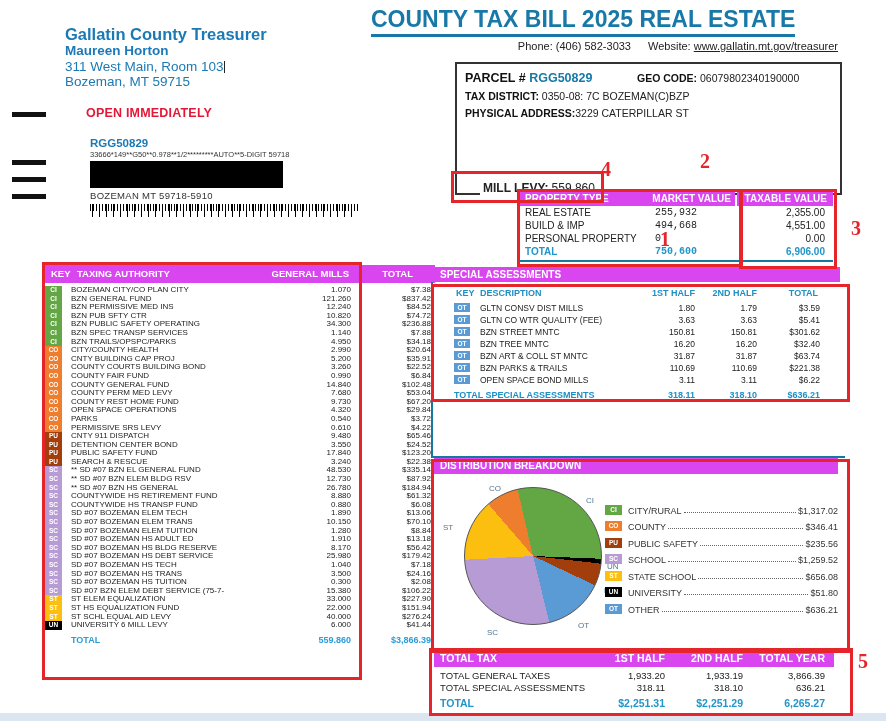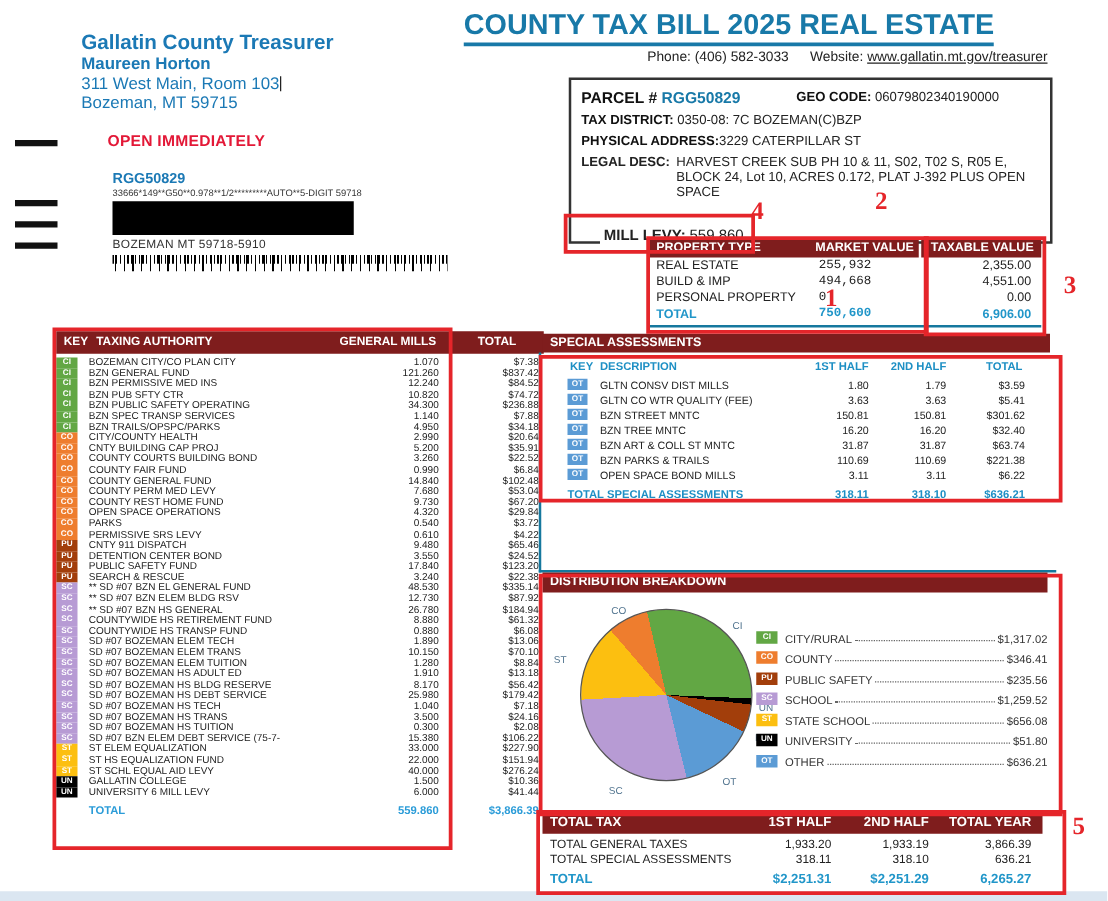--- a/index.html
+++ b/index.html
@@ -40,21 +40,21 @@
   .parcelbox .pnum{color:#1879a8;font-weight:bold;}
   .parcelbox .geo{position:absolute;left:180px;top:8px;font-size:10.5px;}
   .pline{margin-bottom:5px;}
   .legalwrap{display:flex;}
   .legalwrap .ll{width:76px;font-weight:bold;flex:none;}
   .legalwrap .lv{width:282px;line-height:1.15;}
   .mill-levy{position:absolute;left:480px;top:180px;font-size:12px;background:#fff;padding:1px 3px;}
   .mill-levy b{margin-right:3px;}
 
   
-  .tealbar{background:#7f1d1d;color:#fff;font-weight:bold;}
+  .tealbar{background:#d946ef;color:#fff;font-weight:bold;}
 
   
   .proptable{position:absolute;left:520px;top:191px;width:313px;font-size:10px;}
   .prophead{display:flex;height:15px;line-height:15px;font-size:10px;}
   .prophead .h1{width:215px;display:flex;justify-content:space-between;padding:0 4px 0 5px;box-sizing:border-box;}
   .prophead .h2{flex:1;margin-left:2px;text-align:right;padding-right:6px;}
   .prow{display:flex;height:13px;line-height:13px;}
   .prow .c0{flex:1;padding-left:5px;}
   .prow .c1{width:80px;text-align:left;font-family:Liberation Mono, monospace;}
   .prow .c2{width:90px;text-align:right;padding-right:8px;}
@@ -184,24 +184,20 @@
   </div>
 
   <div class="parcelbox">
     <div class="row1">
       <b>PARCEL #</b>
       <span class="pnum">RGG50829</span>
       <span class="geo"><b>GEO CODE:</b> <span>06079802340190000</span></span>
     </div>
     <div class="pline"><b>TAX DISTRICT:</b> <span>0350-08: 7C BOZEMAN(C)BZP</span></div>
     <div class="pline"><b>PHYSICAL ADDRESS:</b><span>3229 CATERPILLAR ST</span></div>
-    <div class="legalwrap">
-      <span class="ll">LEGAL DESC:</span>
-      <span class="lv">HARVEST CREEK SUB PH 10 &amp; 11, S02, T02 S, R05 E, BLOCK 24, Lot 10, ACRES 0.172, PLAT J-392 PLUS OPEN SPACE</span>
-    </div>
   </div>
   <div class="mill-levy">
     <b>MILL LEVY:</b><span>559.860</span>
   </div>
 
   <div class="proptable">
     <div class="prophead">
       <div class="h1 tealbar">
         <span>PROPERTY TYPE</span>
         <span>MARKET VALUE</span>
@@ -510,26 +506,20 @@
     <span class="tt">$151.94</span>
   </div>
 
   <div class="tx-row">
     <span class="badge" style="background: rgb(252, 191, 16);">ST</span>
     <span class="nm">ST SCHL EQUAL AID LEVY</span>
     <span class="ml">40.000</span>
     <span class="tt">$276.24</span>
   </div>
 
-  <div class="tx-row">
-    <span class="badge" style="background: rgb(0, 0, 0);">UN</span>
-    <span class="nm">GALLATIN COLLEGE</span>
-    <span class="ml">1.500</span>
-    <span class="tt">$10.36</span>
-  </div>
 
   <div class="tx-row">
     <span class="badge" style="background: rgb(0, 0, 0);">UN</span>
     <span class="nm">UNIVERSITY 6 MILL LEVY</span>
     <span class="ml">6.000</span>
     <span class="tt">$41.44</span>
   </div>
 </div>
     <div class="tx-total">
       <span class="nm">TOTAL</span>

